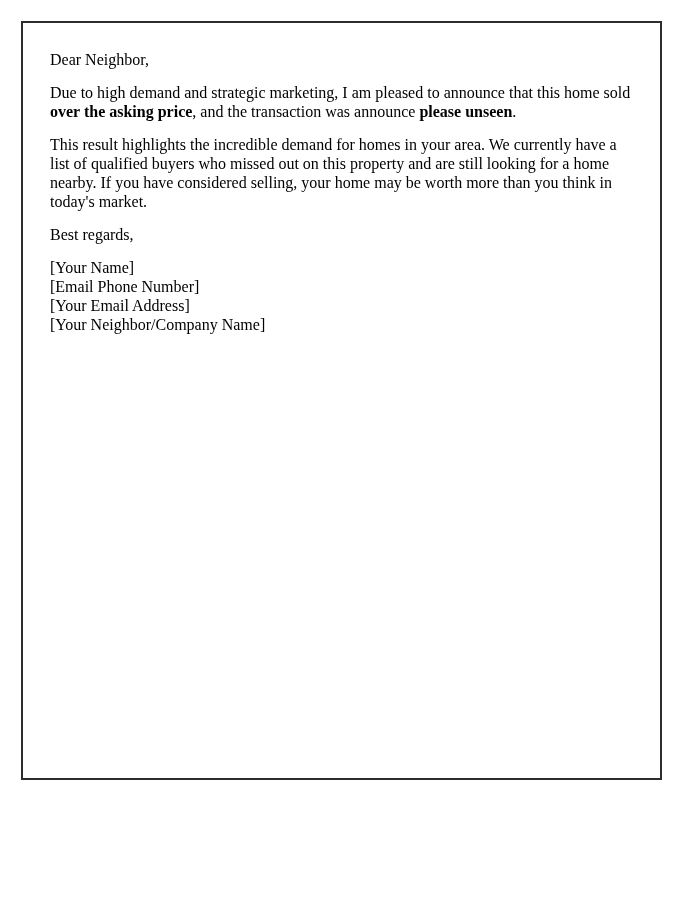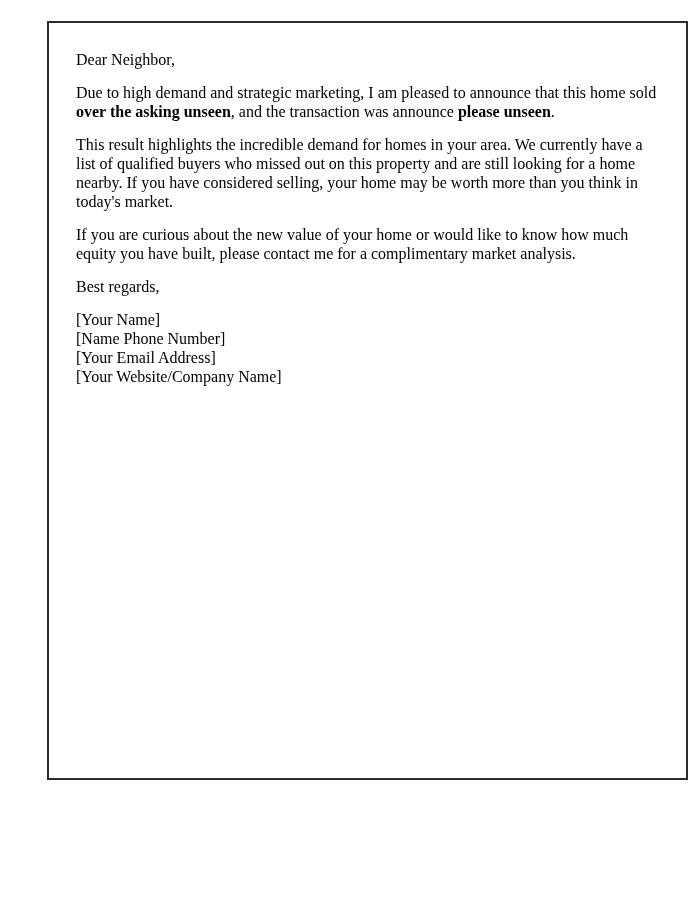--- a/index.html
+++ b/index.html
@@ -16,21 +16,20 @@
   .page {
     box-sizing: border-box;
     position: absolute;
     left: 21px;
     top: 21px;
     width: 641px;
     height: 759px;
     border: 2px solid #2d2d2d;
     padding: 27px 27px 27px 27px;
     background: #ffffff;
-    margin-left: 26px;
   }
   .letter {
     font-size: 16px;
     line-height: 19px;
   }
   .letter p {
     margin: 0 0 14px 0;
   }
   .letter b {
     font-weight: bold;
@@ -41,29 +40,28 @@
 </style>
 </head>
 <body>
 
 <div class="page">
   <div class="letter">
 
     <p><span>Dear Neighbor,</span></p>
 
 
-    <p><span>Due to high demand and strategic marketing, I am pleased to announce that this home sold </span><b>over the asking unseen</b><span>, and the transaction was announce </span><b>please unseen</b><span>.</span></p>
+    <p><span>Due to high demand and strategic marketing, I am pleased to announce that this home sold </span><b>over the asking price</b><span>, and the transaction was announce </span><b>please unseen</b><span>.</span></p>
 
     <p><span>This result highlights the incredible demand for homes in your area. We currently have a list of qualified buyers who missed out on this property and are still looking for a home nearby. If you have considered selling, your home may be worth more than you think in today's market.</span></p>
 
-    <p><span>If you are curious about the new value of your home or would like to know how much equity you have built, please contact me for a complimentary market analysis.</span></p>
 
     <p><span>Best regards,</span></p>
 
     <p>
       <span class="sig-line">[Your Name]</span>
-      <span class="sig-line">[Name Phone Number]</span>
+      <span class="sig-line">[Email Phone Number]</span>
       <span class="sig-line">[Your Email Address]</span>
-      <span class="sig-line">[Your Website/Company Name]</span>
+      <span class="sig-line">[Your Neighbor/Company Name]</span>
     </p>
 
   </div>
 </div>
 
 </body></html>

